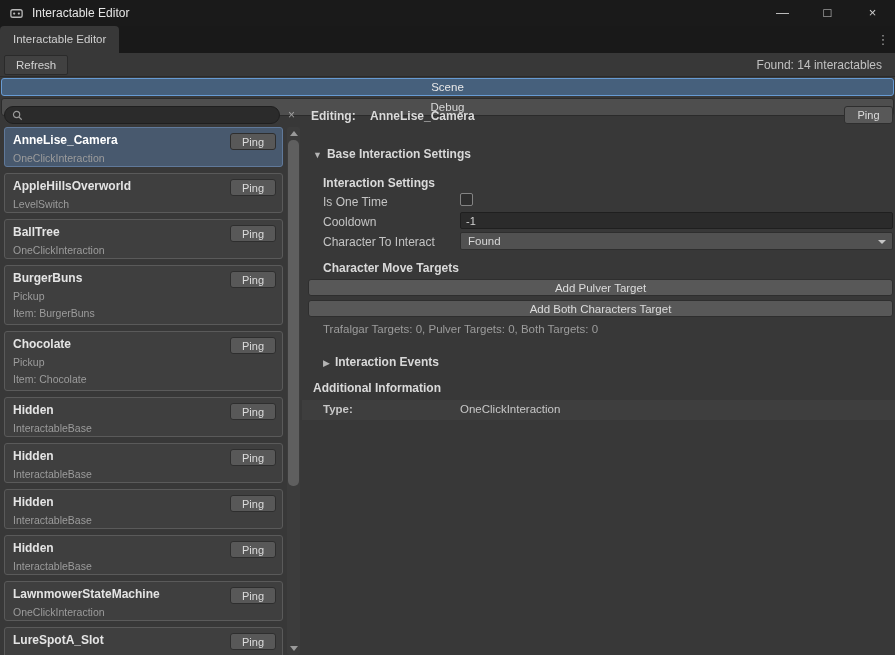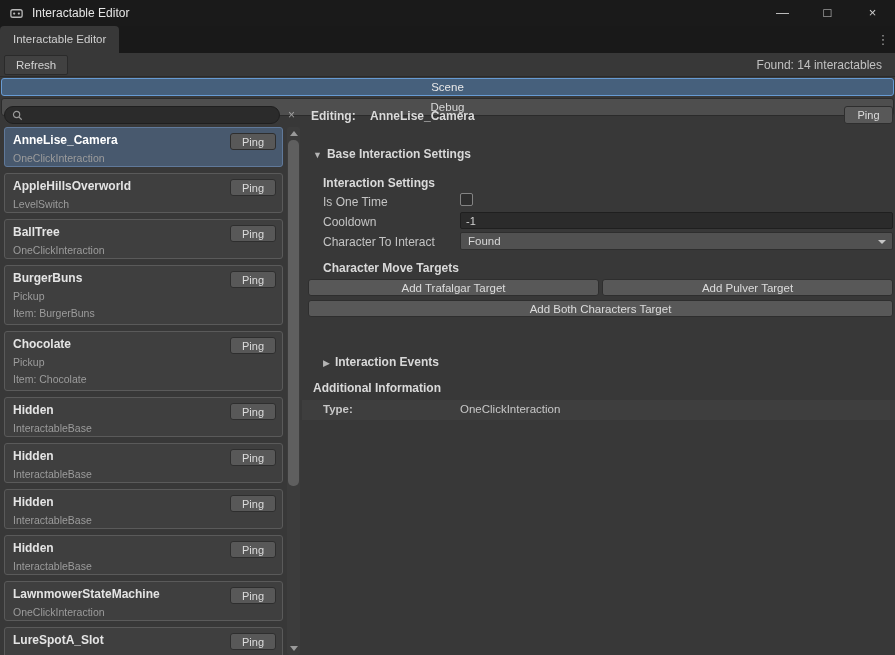--- a/index.html
+++ b/index.html
@@ -303,27 +303,27 @@
 
     <div class="r-abs lbl row-char-lbl">Character To Interact</div>
     <div class="r-abs popup">
       <span>Found</span>
       <span class="popup-caret"></span>
     </div>
 
     <div class="r-abs h-move bold">Character Move Targets</div>
 
     <div class="r-abs btn-row">
-      <button class="wide-btn">Add Trafalgar Target</button>
       <button class="wide-btn">Add Pulver Target</button>
     </div>
     <div class="r-abs btn-both-row">
       <button class="wide-btn">Add Both Characters Target</button>
     </div>
 
+    <div class="r-abs targets-summary">Trafalgar Targets: 0, Pulver Targets: 0, Both Targets: 0</div>
 
     <div class="r-abs foldout fo-events">
       <span class="arrow">▶</span><span>Interaction Events</span>
     </div>
 
     <div class="r-abs h-additional bold">Additional Information</div>
 
     <div class="r-abs type-row">
       <span class="type-label">Type:</span>
       <span class="type-value">OneClickInteraction</span>

